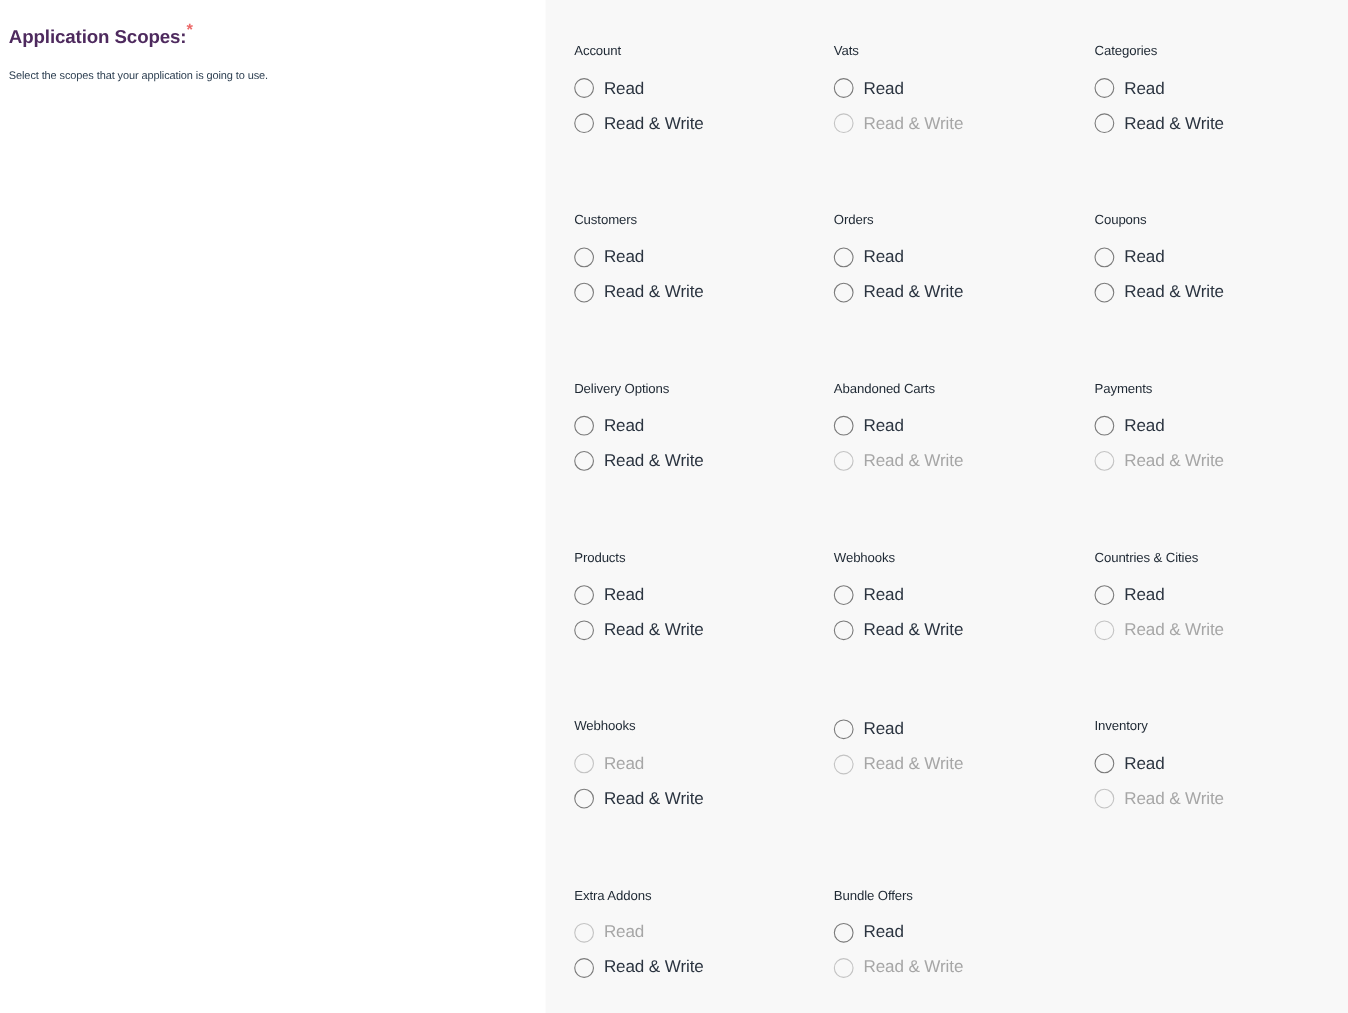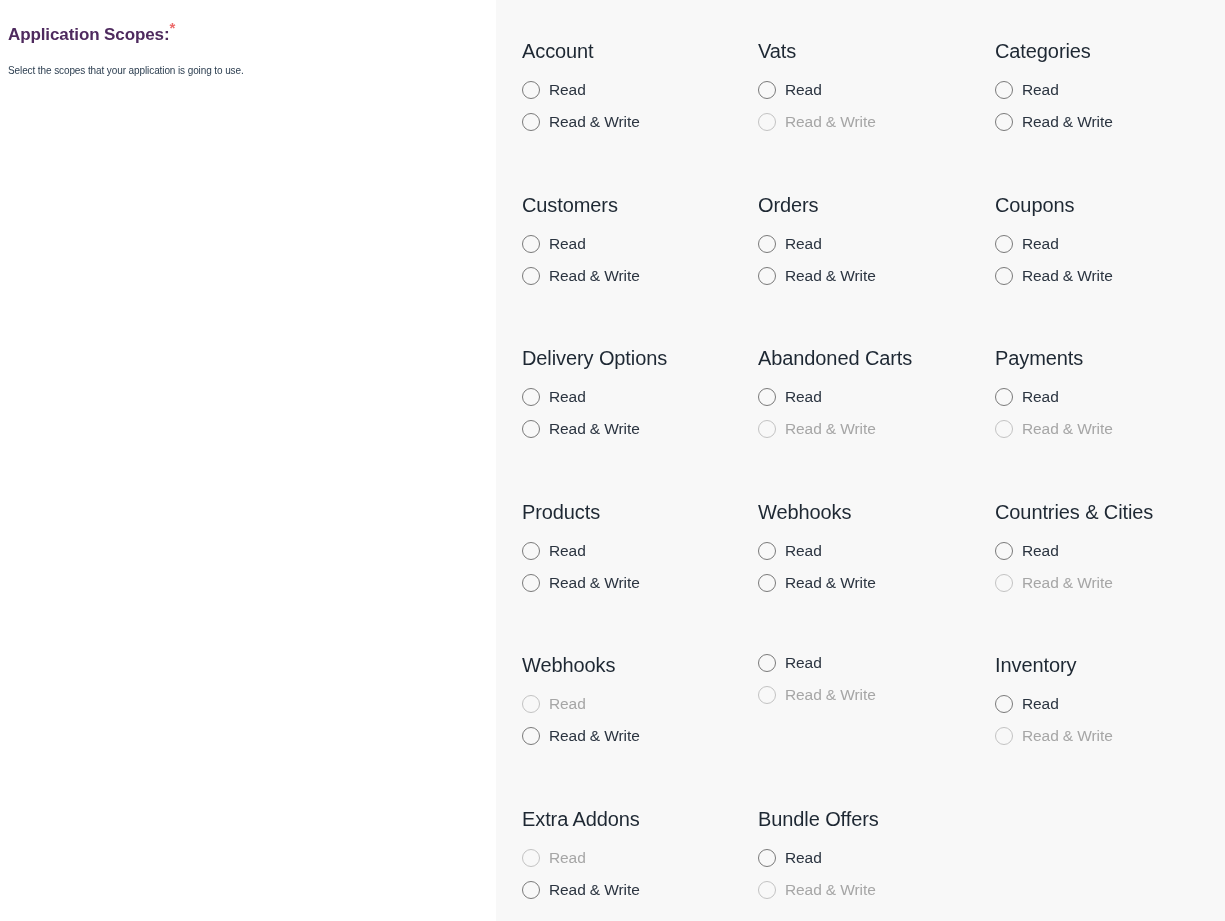--- a/index.html
+++ b/index.html
@@ -76,21 +76,21 @@
     padding: 0 0 0 26px;
     box-sizing: border-box;
   }
 
   .scope-group {
     box-sizing: border-box;
     padding-top: 31px;
   }
 
   .group-title {
-    font-size: 20px;
+    font-size: 12px;
     color: #1e2833;
     font-weight: normal;
     letter-spacing: -0.1px;
     margin: 0 0 17px 0;
     line-height: 1.2;
     white-space: nowrap;
   }
 
   .scope-option {
     display: flex;

